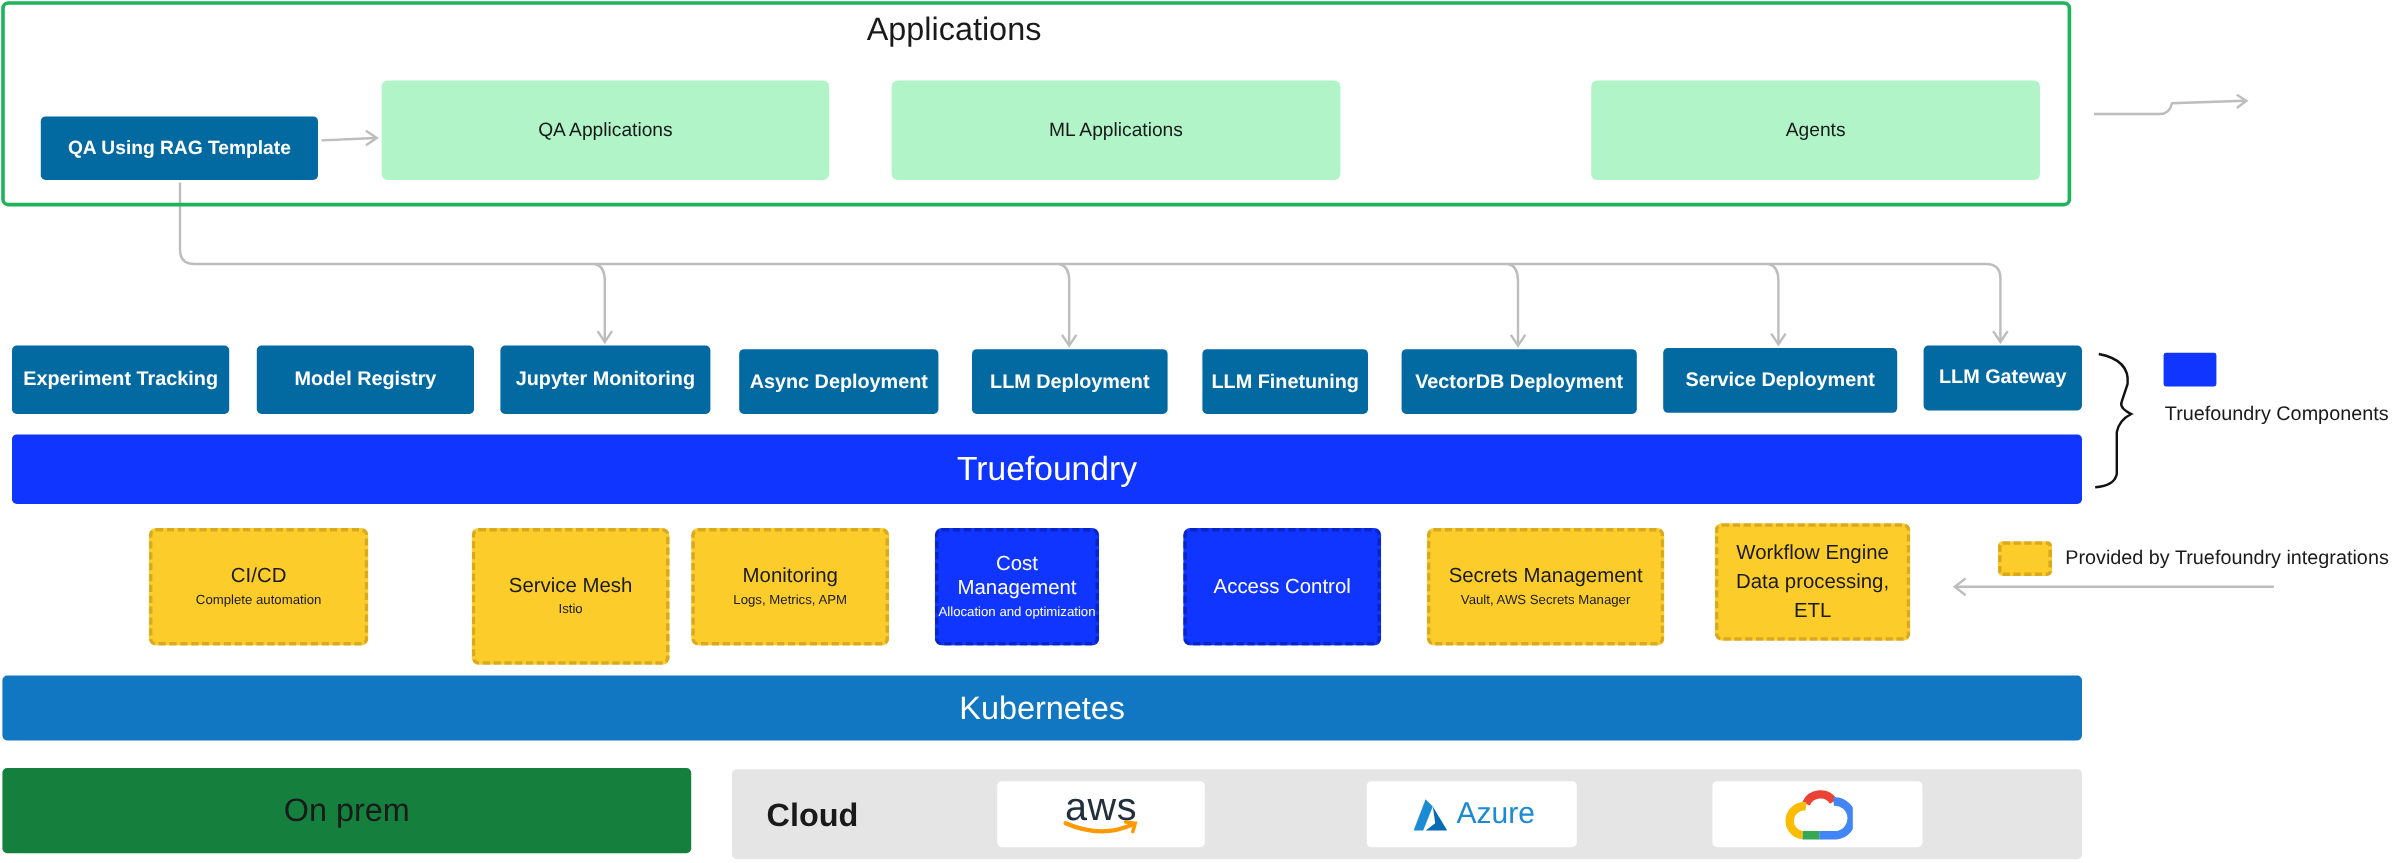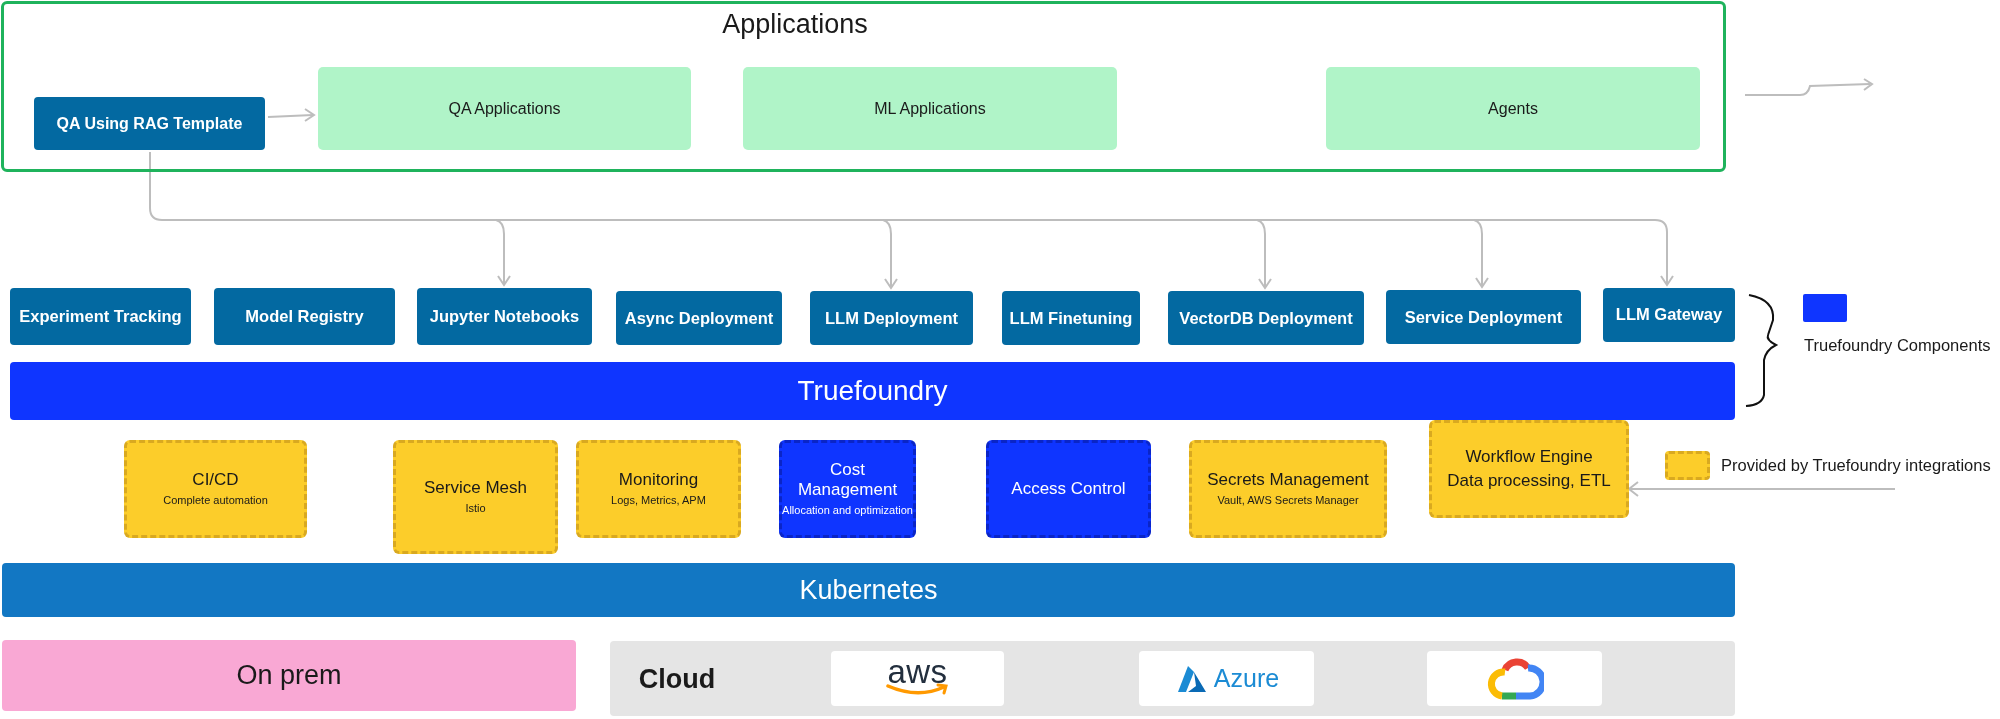--- a/index.html
+++ b/index.html
@@ -22,21 +22,21 @@
   .integ { border:3px dashed #d9a920; border-radius:6px; flex-direction:column; }
   .integ.yellow { background:#fccd2a; color:#1a1a1a; }
   .integ.blue { background:#0f35ff; color:#ffffff; border-color:#0a25c7; }
   .integ .t { font-size:17px; line-height:20px; }
   .integ .s { font-size:11px; line-height:16px; margin-top:2px; }
   .integ .t2 { font-size:17px; line-height:24px; }
 
   
   #k8s-bar { left:2px; top:563px; width:1733px; height:54px; background:#1277c3; color:#fff; border-radius:4px; font-size:27px; }
 
-  #onprem { left:2px; top:640px; width:574px; height:71px; background:#f9a8d4; border-radius:4px; font-size:27px; color:#1a1a1a; }
+  #onprem { left:2px; top:640px; width:574px; height:71px; background:#15803d; border-radius:4px; font-size:27px; color:#1a1a1a; }
   #cloud { left:610px; top:641px; width:1125px; height:75px; background:#e5e5e5; border-radius:4px; }
   #cloud-label { left:632px; top:660px; width:90px; height:38px; font-size:27px; font-weight:bold; color:#1a1a1a; }
   .logo-card { background:#ffffff; border-radius:4px; }
 </style>
 </head>
 <body>
 
 <svg class="abs" style="left:0;top:0" width="2000" height="719">
   <g fill="none" stroke="#bdbdbd" stroke-width="2">
 
@@ -72,21 +72,21 @@
 
 <div class="abs center green-box" style="left:318px;top:67px;width:373px;height:83px;">QA Applications</div>
 <div class="abs center green-box" style="left:743px;top:67px;width:374px;height:83px;">ML Applications</div>
 <div class="abs center green-box" style="left:1326px;top:67px;width:374px;height:83px;">Agents</div>
 
 <div class="abs note" style="left:1745px;top:72px;width:250px;">
 </div>
 
 <div class="abs center blue-box" style="left:10px;top:288px;width:181px;height:57px;">Experiment Tracking</div>
 <div class="abs center blue-box" style="left:214px;top:288px;width:181px;height:57px;">Model Registry</div>
-<div class="abs center blue-box" style="left:417px;top:288px;width:175px;height:57px;">Jupyter Notebooks</div>
+<div class="abs center blue-box" style="left:417px;top:288px;width:175px;height:57px;">Jupyter Monitoring</div>
 <div class="abs center blue-box" style="left:616px;top:291px;width:166px;height:54px;">Async Deployment</div>
 <div class="abs center blue-box" style="left:810px;top:291px;width:163px;height:54px;text-align:center;">LLM Deployment</div>
 <div class="abs center blue-box" style="left:1002px;top:291px;width:138px;height:54px;">LLM Finetuning</div>
 <div class="abs center blue-box" style="left:1168px;top:291px;width:196px;height:54px;">VectorDB Deployment</div>
 <div class="abs center blue-box" style="left:1386px;top:290px;width:195px;height:54px;">Service Deployment</div>
 <div class="abs center blue-box" style="left:1603px;top:288px;width:132px;height:54px;align-items:flex-start;padding-top:17px;">LLM Gateway</div>
 
 <div class="abs" style="left:1803px;top:294px;width:44px;height:28px;background:#0f35ff;border-radius:2px;"></div>
 <div class="abs note" style="left:1804px;top:333px;width:196px;font-size:16.5px;">Truefoundry Components</div>
 
@@ -108,21 +108,21 @@
   <div class="t">Cost Management</div>
   <div class="s">Allocation and optimization</div>
 </div>
 <div class="abs center integ blue" style="left:986px;top:440px;width:165px;height:98px;">
   <div class="t">Access Control</div>
 </div>
 <div class="abs center integ yellow" style="left:1189px;top:440px;width:198px;height:98px;">
   <div class="t">Secrets Management</div>
   <div class="s">Vault, AWS Secrets Manager</div>
 </div>
-<div class="abs center integ yellow" style="left:1429px;top:420px;width:200px;height:98px;">
+<div class="abs center integ yellow" style="left:1429px;top:436px;width:163px;height:98px;">
   <div class="t2">Workflow Engine</div>
   <div class="t2">Data processing, ETL</div>
 </div>
 
 <div class="abs" style="left:1665px;top:451px;width:45px;height:29px;background:#fccd2a;border:3px dashed #d9a920;border-radius:4px;"></div>
 <div class="abs note" style="left:1721px;top:453px;width:279px;font-size:16.5px;white-space:nowrap;">Provided by Truefoundry integrations</div>
 
 <div class="abs center" id="k8s-bar">Kubernetes</div>
 
 <div class="abs center" id="onprem">On prem</div>

